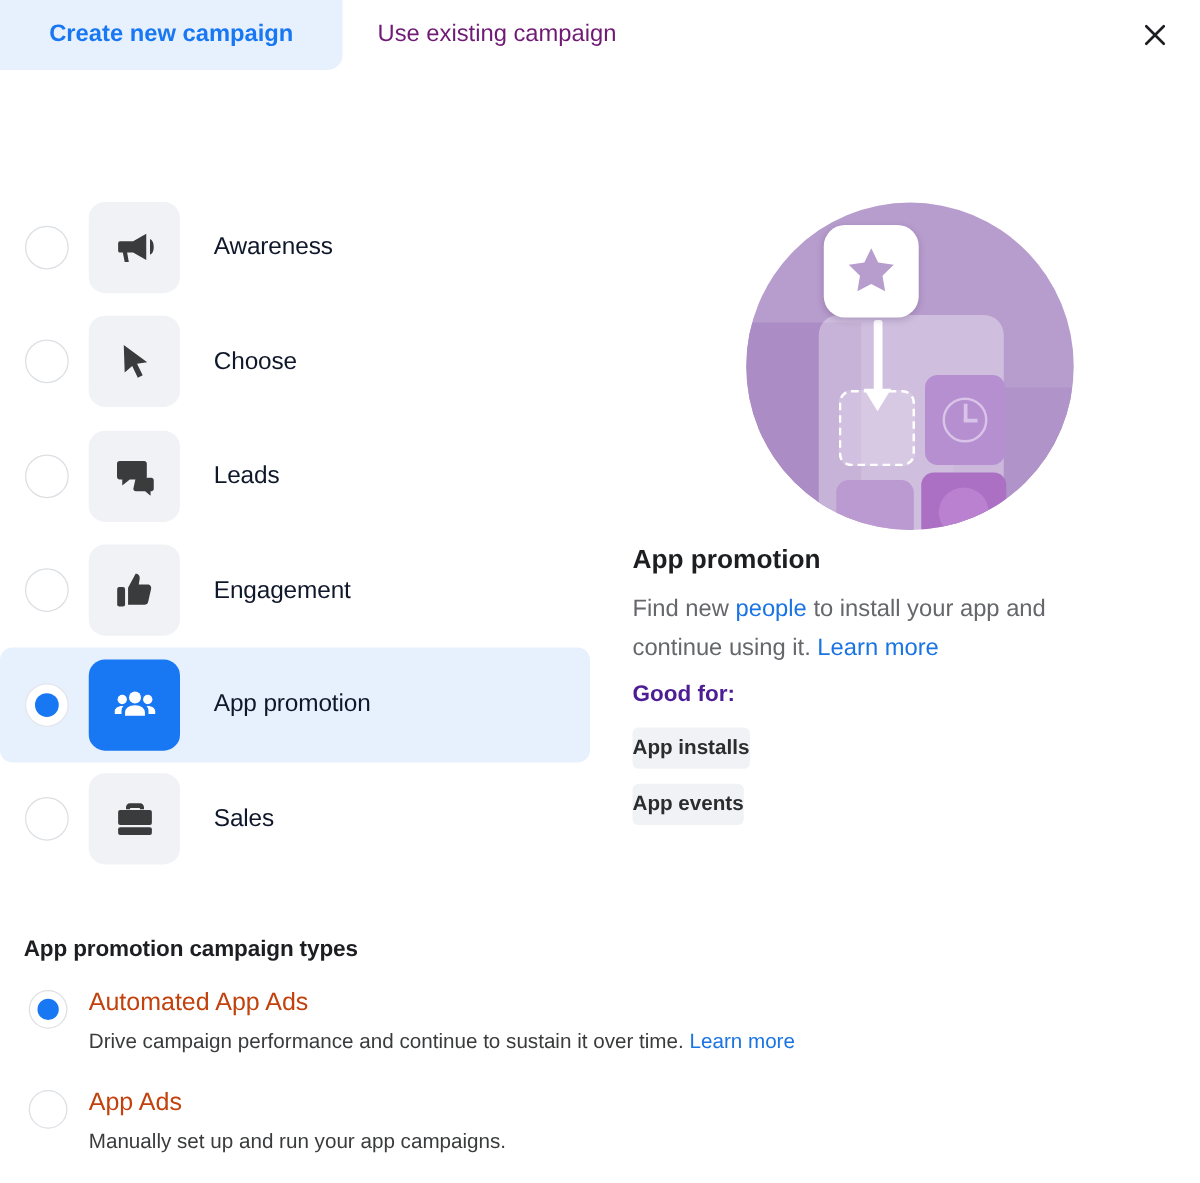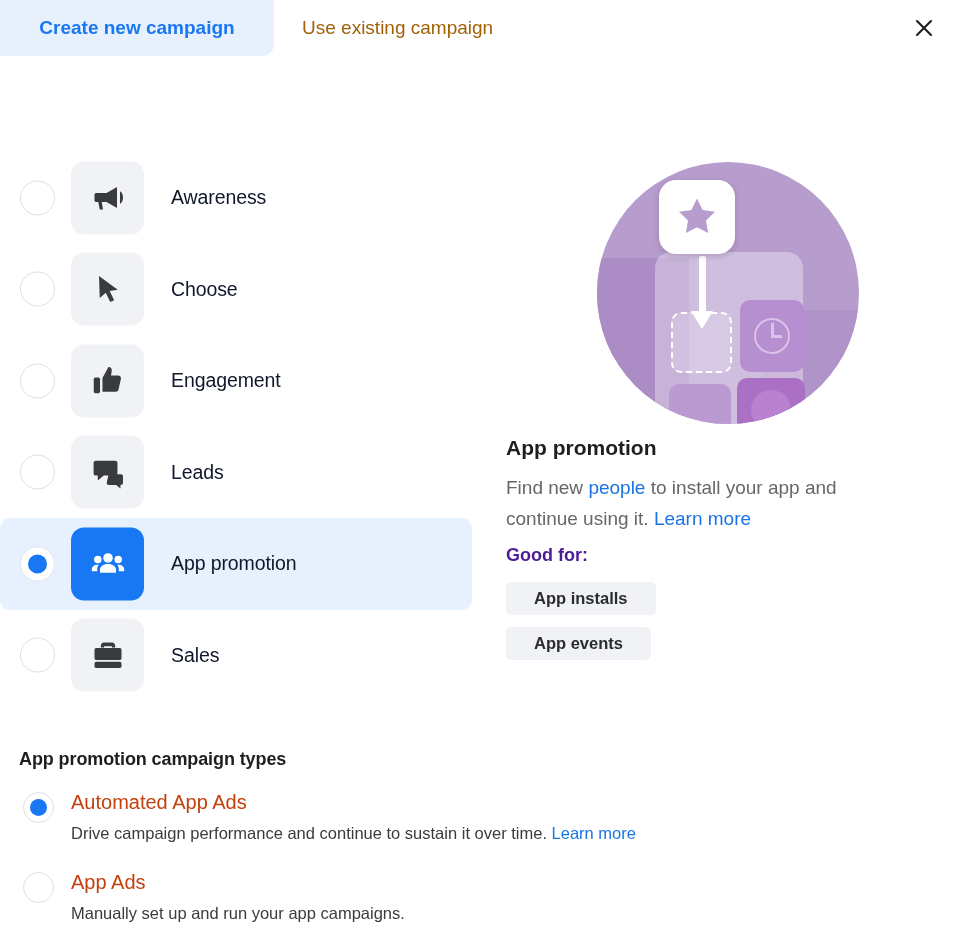--- a/index.html
+++ b/index.html
@@ -18,21 +18,21 @@
     position: absolute; top: 0; height: 56px;
     display: flex; align-items: center; justify-content: center;
     font-size: 19px; border-radius: 0 0 10px 0;
     cursor: pointer; white-space: nowrap;
   }
   .tab-active {
     left: 0; width: 274px;
     background: #e7f0fd; color: #1877f2; font-weight: 700;
     border-radius: 0 0 12px 0;
   }
-  .tab-idle { left: 274px; width: 280px; color: #a16207; font-weight: 400; justify-content: flex-start; padding-left: 28px; }
+  .tab-idle { left: 274px; width: 280px; color: #701a75; font-weight: 400; justify-content: flex-start; padding-left: 28px; }
 
   .close-btn {
     position: absolute; right: 16px; top: 8px;
     width: 40px; height: 40px; border-radius: 50%;
     display: flex; align-items: center; justify-content: center;
     cursor: pointer; background: transparent;
   }
 
   
   .section-title {
@@ -147,21 +147,21 @@
   }
   .link { color: #1b74e4; cursor: pointer; }
   .good-for {
     position: absolute; left: 0; top: 383px;
     font-size: 18px; font-weight: 700; color: #4c1d95;
   }
   .badges { position: absolute; left: 0; top: 420px; }
   .badge {
     display: inline-block; background: #f0f2f5; color: #2b2c2e;
     font-size: 16.5px; font-weight: 700; border-radius: 5px;
-    padding: 7px 28px; margin-bottom: 12px;
+    padding: 7px 0; margin-bottom: 12px;
   }
 
   
   .types { position: absolute; left: 0; top: 786px; width: 820px; }
   .type-row { position: relative; min-height: 80px; cursor: pointer; }
   .t-radio {
     position: absolute; left: 23px; top: 6px;
     width: 31px; height: 31px; border-radius: 50%;
     border: 1.6px solid #dcdfe3; background: #fff;
     display: flex; align-items: center; justify-content: center;
@@ -209,36 +209,36 @@
             <path d="M6 3l12.5 9.2-5.4.8 3 6.1-2.6 1.3-3-6.2-4 3.4z"></path>
           </svg>
       </span>
       <span class="obj-label">Choose</span>
     </div>
 
     <div class="obj-row">
       <span class="radio-outer"></span>
       <span class="icon-tile">
         <svg viewBox="0 0 24 24">
+            <path d="M2.2 4.2h13.1c.8 0 1.4.6 1.4 1.4v7c0 .8-.6 1.4-1.4 1.4H7.6l-4 3.3v-3.3H2.2c-.8 0-1.4-.6-1.4-1.4v-7c0-.8.6-1.4 1.4-1.4z" transform="translate(1.6,0)"></path>
+            <path d="M12.4 15.3h8.3c.7 0 1.3.6 1.3 1.3v4.6c0 .7-.6 1.3-1.3 1.3h-.4v2.4l-2.9-2.4h-5c-.7 0-1.3-.6-1.3-1.3" transform="translate(0,-2.2)"></path>
+          </svg>
+      </span>
+      <span class="obj-label">Leads</span>
+    </div>
+
+    <div class="obj-row">
+      <span class="radio-outer"></span>
+      <span class="icon-tile">
+        <svg viewBox="0 0 24 24">
             <rect x="2.5" y="10" width="4.2" height="10.5" rx="1.1"></rect>
             <path d="M8.3 10.4 12.3 3c1.5 0 2.4 1.1 2.2 2.6l-.5 3.1h4.7c1.3 0 2.2 1.1 1.9 2.3l-1.6 7c-.2.9-1 1.5-1.9 1.5H8.3z"></path>
           </svg>
       </span>
       <span class="obj-label">Engagement</span>
-    </div>
-
-    <div class="obj-row">
-      <span class="radio-outer"></span>
-      <span class="icon-tile">
-        <svg viewBox="0 0 24 24">
-            <path d="M2.2 4.2h13.1c.8 0 1.4.6 1.4 1.4v7c0 .8-.6 1.4-1.4 1.4H7.6l-4 3.3v-3.3H2.2c-.8 0-1.4-.6-1.4-1.4v-7c0-.8.6-1.4 1.4-1.4z" transform="translate(1.6,0)"></path>
-            <path d="M12.4 15.3h8.3c.7 0 1.3.6 1.3 1.3v4.6c0 .7-.6 1.3-1.3 1.3h-.4v2.4l-2.9-2.4h-5c-.7 0-1.3-.6-1.3-1.3" transform="translate(0,-2.2)"></path>
-          </svg>
-      </span>
-      <span class="obj-label">Leads</span>
     </div>
 
     <div class="obj-row selected">
       <span class="radio-outer">
         <span class="radio-dot"></span>
       </span>
       <span class="icon-tile">
         <svg viewBox="0 0 24 24">
             <circle cx="12" cy="8.3" r="3.2"></circle>
             <circle cx="5.2" cy="9.4" r="2.5"></circle>

